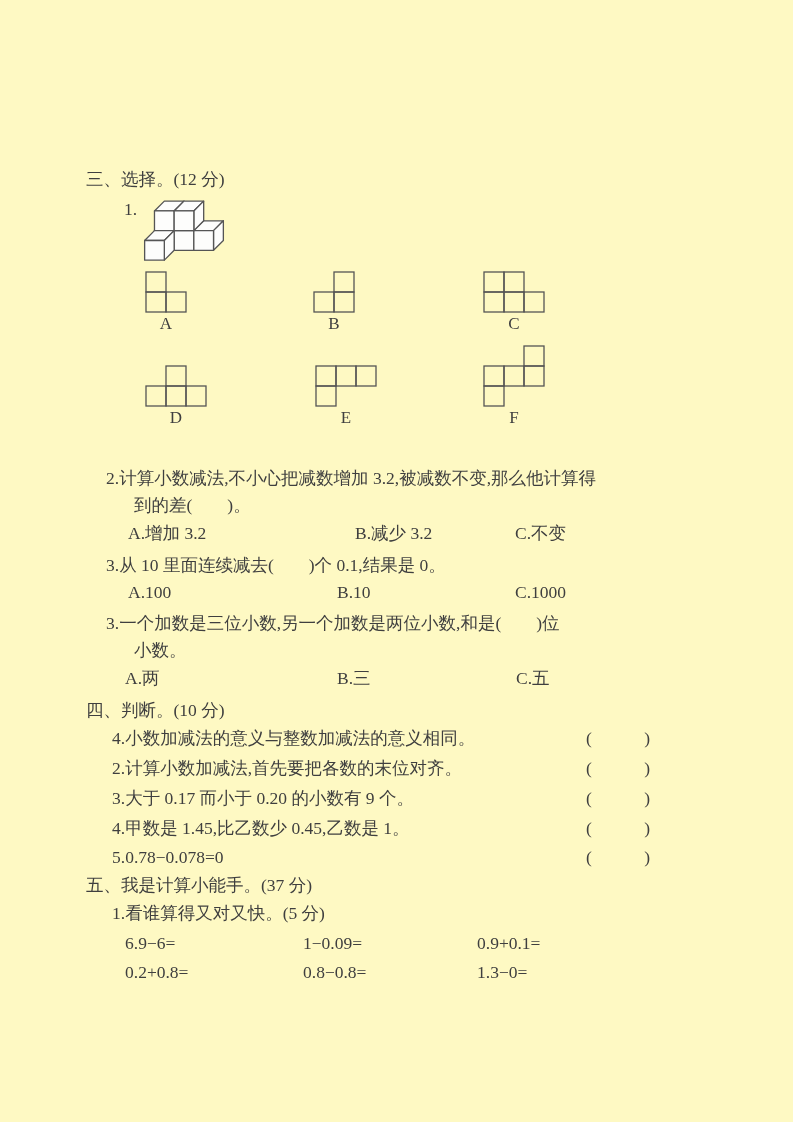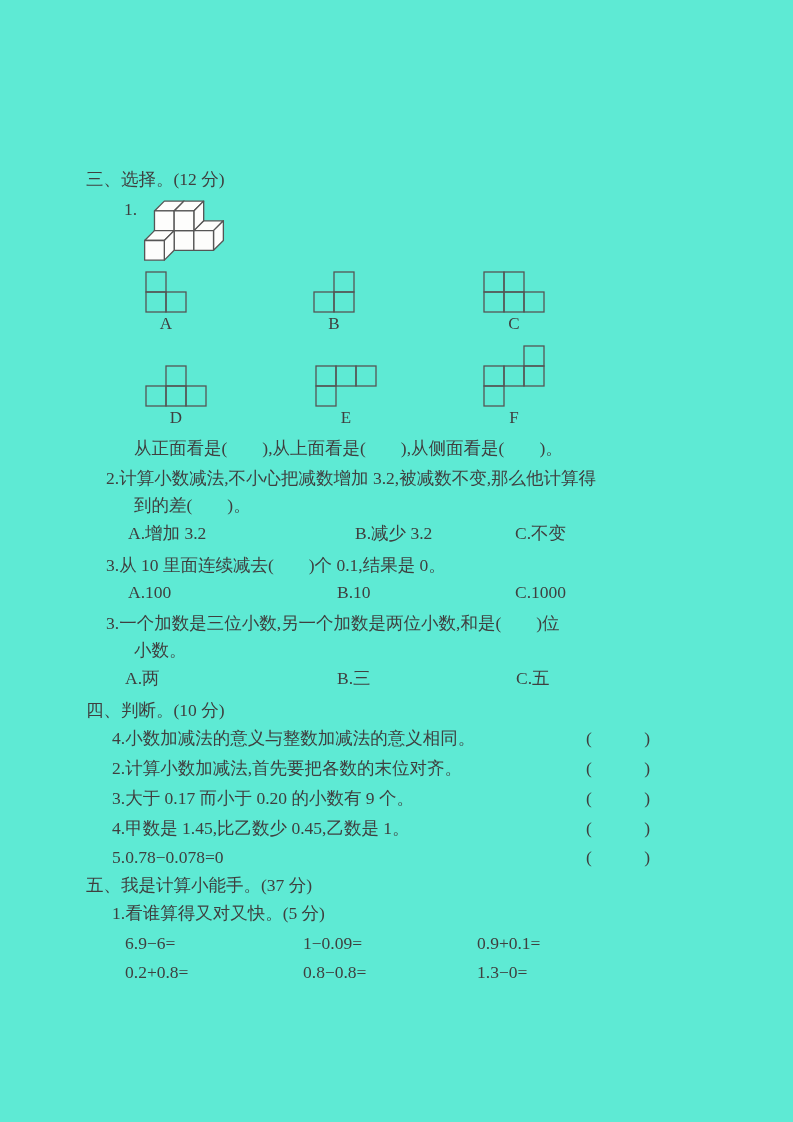--- a/index.html
+++ b/index.html
@@ -1,17 +1,17 @@
 <!DOCTYPE html>
 <html><head>
 <meta charset="utf-8">
 <style>
   html,body{margin:0;padding:0;background:#ffffff;}
   .page{
-    position:relative;width:793px;height:1122px;background:#5eead4;overflow:hidden;
+    position:relative;width:793px;height:1122px;background:#fef9c3;overflow:hidden;
     font-family:"Liberation Serif","DejaVu Serif",serif;color:#3f3f3f;
   }
   .t{position:absolute;white-space:pre;font-size:17.5px;line-height:1.18;color:#3f3f3f;}
   .opt{position:absolute;text-align:center;}
   .opt svg{display:block;margin:0 auto;}
   .opt-label{font-size:17px;margin-top:1px;color:#3f3f3f;}
   .iso{position:absolute;}
   .footer{position:absolute;left:0;right:0;text-align:center;font-size:16px;word-spacing:7px;color:#4a4a4a;margin-top:44px;}
 </style>
 </head>
@@ -91,21 +91,20 @@
     <span><svg width="62" height="62">
           <rect x="41" y="1" width="20" height="20" fill="none" stroke="#555555" stroke-width="1.3"></rect>
           <rect x="1" y="21" width="20" height="20" fill="none" stroke="#555555" stroke-width="1.3"></rect>
           <rect x="21" y="21" width="20" height="20" fill="none" stroke="#555555" stroke-width="1.3"></rect>
           <rect x="41" y="21" width="20" height="20" fill="none" stroke="#555555" stroke-width="1.3"></rect>
           <rect x="1" y="41" width="20" height="20" fill="none" stroke="#555555" stroke-width="1.3"></rect>
         </svg></span>
     <div class="opt-label">F</div>
   </div>
 
-  <div class="t" style="left:134px;top:438px">从正面看是(　　),从上面看是(　　),从侧面看是(　　)。</div>
 
   <div class="t" style="left:106px;top:468px">2.计算小数减法,不小心把减数增加 3.2,被减数不变,那么他计算得</div>
   <div class="t" style="left:134px;top:495px">到的差(　　)。</div>
   <div class="t" style="left:128px;top:523px">A.增加 3.2</div>
   <div class="t" style="left:355px;top:523px">B.减少 3.2</div>
   <div class="t" style="left:515px;top:523px">C.不变</div>
 
   <div class="t" style="left:106px;top:555px">3.从 10 里面连续减去(　　)个 0.1,结果是 0。</div>
   <div class="t" style="left:128px;top:582px">A.100</div>
   <div class="t" style="left:337px;top:582px">B.10</div>

